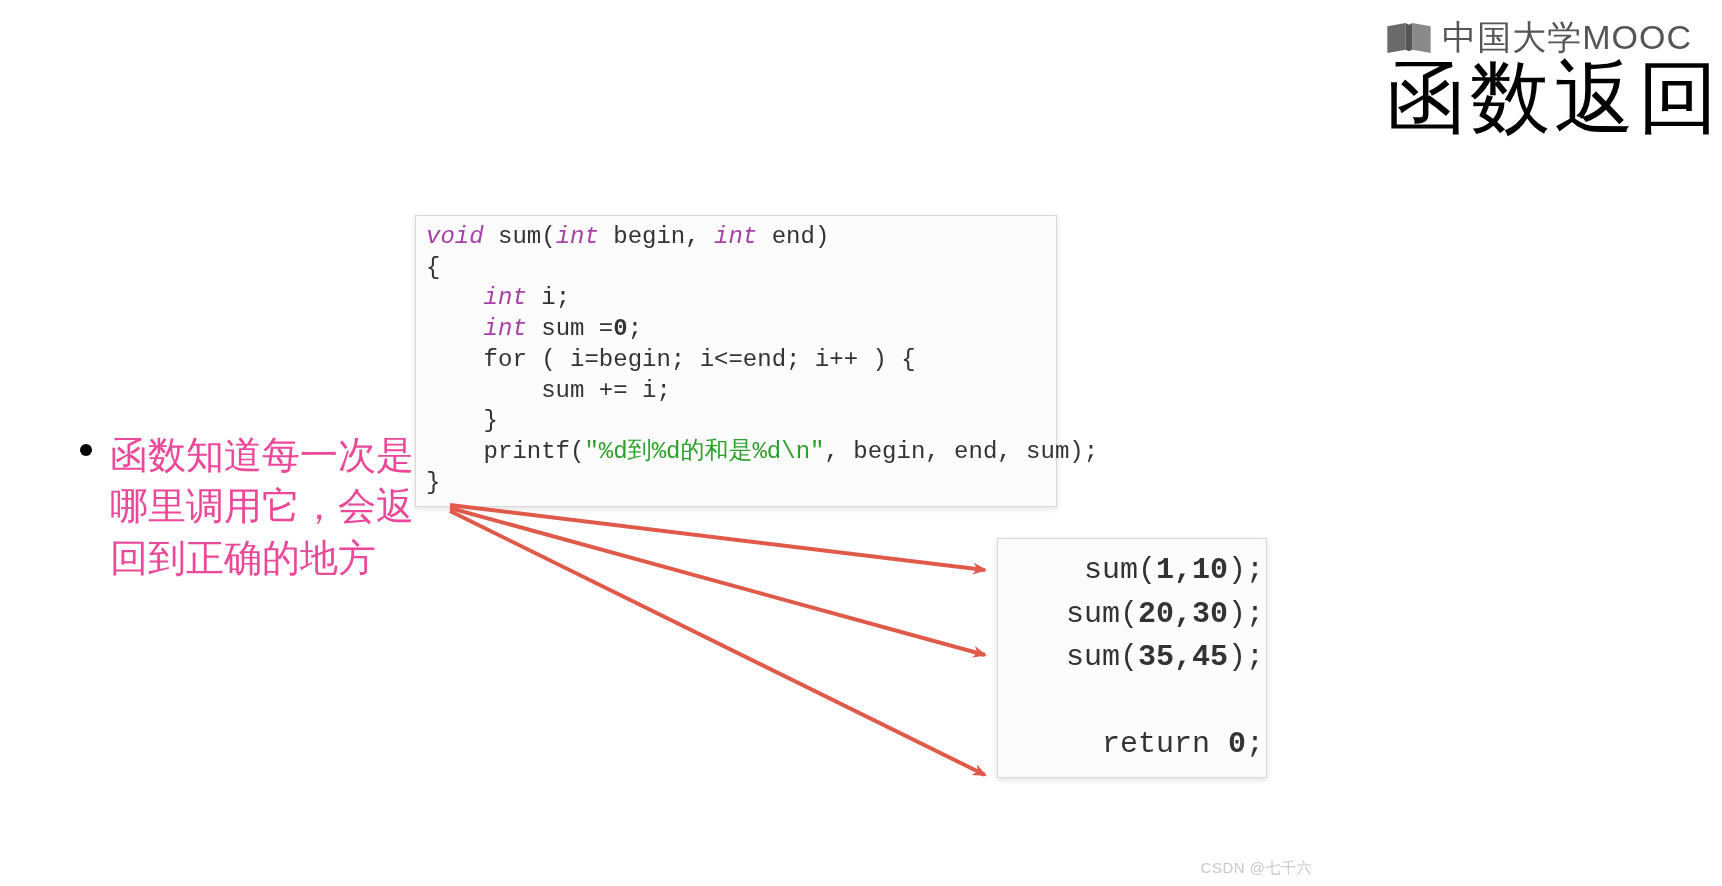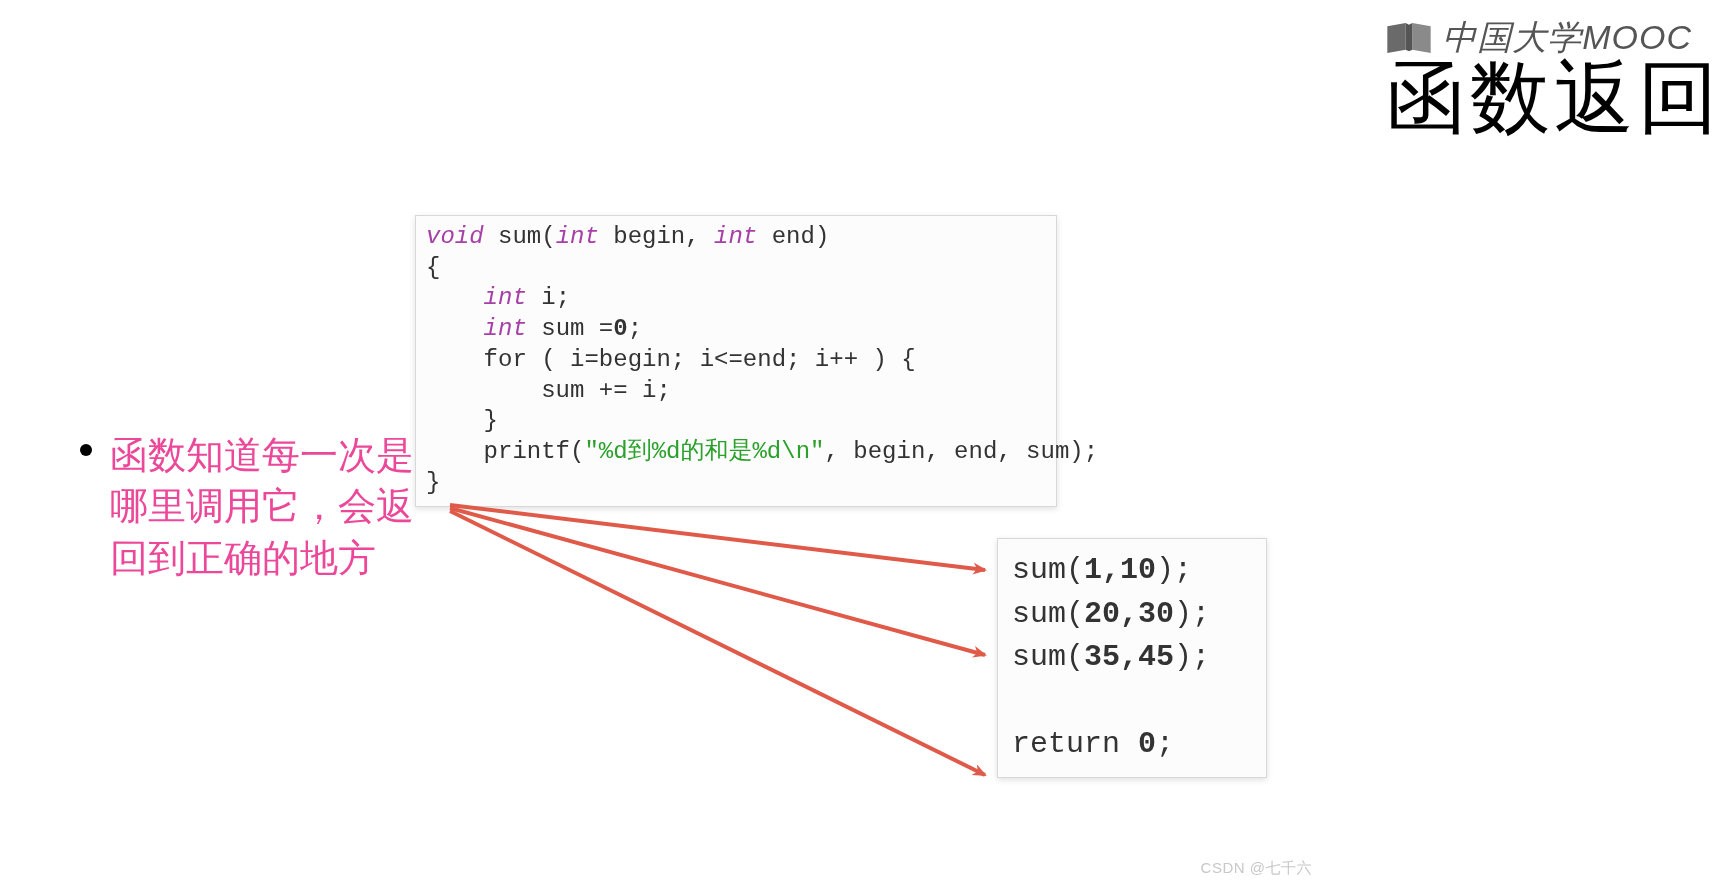--- a/index.html
+++ b/index.html
@@ -11,21 +11,20 @@
       position: relative;
       overflow: hidden;
     }
     .logo {
       position: absolute;
       top: 15px;
       right: 30px;
       display: flex;
       align-items: center;
       color: #4a4a4a;
-      font-style: italic;
     }
     .logo-icon {
       width: 50px;
       height: 40px;
       margin-right: 8px;
     }
     .logo-text {
       font-size: 34px;
       font-weight: 500;
       letter-spacing: 1px;
@@ -83,26 +82,27 @@
     .string  { color: #2aa12a; }
     .bold-num { font-weight: bold; color: #333; }
     .code-box-bottom {
       position: absolute;
       top: 538px;
       left: 997px;
       width: 270px;
       background: #fcfcfc;
       border: 1px solid #d8d8d8;
       box-shadow: 0 2px 6px rgba(0,0,0,0.12);
-      padding: 10px 14px;
+      padding: 10px 2px;
       font-family: "Courier New", Consolas, monospace;
       font-size: 30px;
       line-height: 1.45;
       color: #333;
       white-space: pre;
+      text-align: right;
     }
     .arrows {
       position: absolute;
       top: 0;
       left: 0;
       width: 1722px;
       height: 886px;
       pointer-events: none;
     }
     .watermark {

